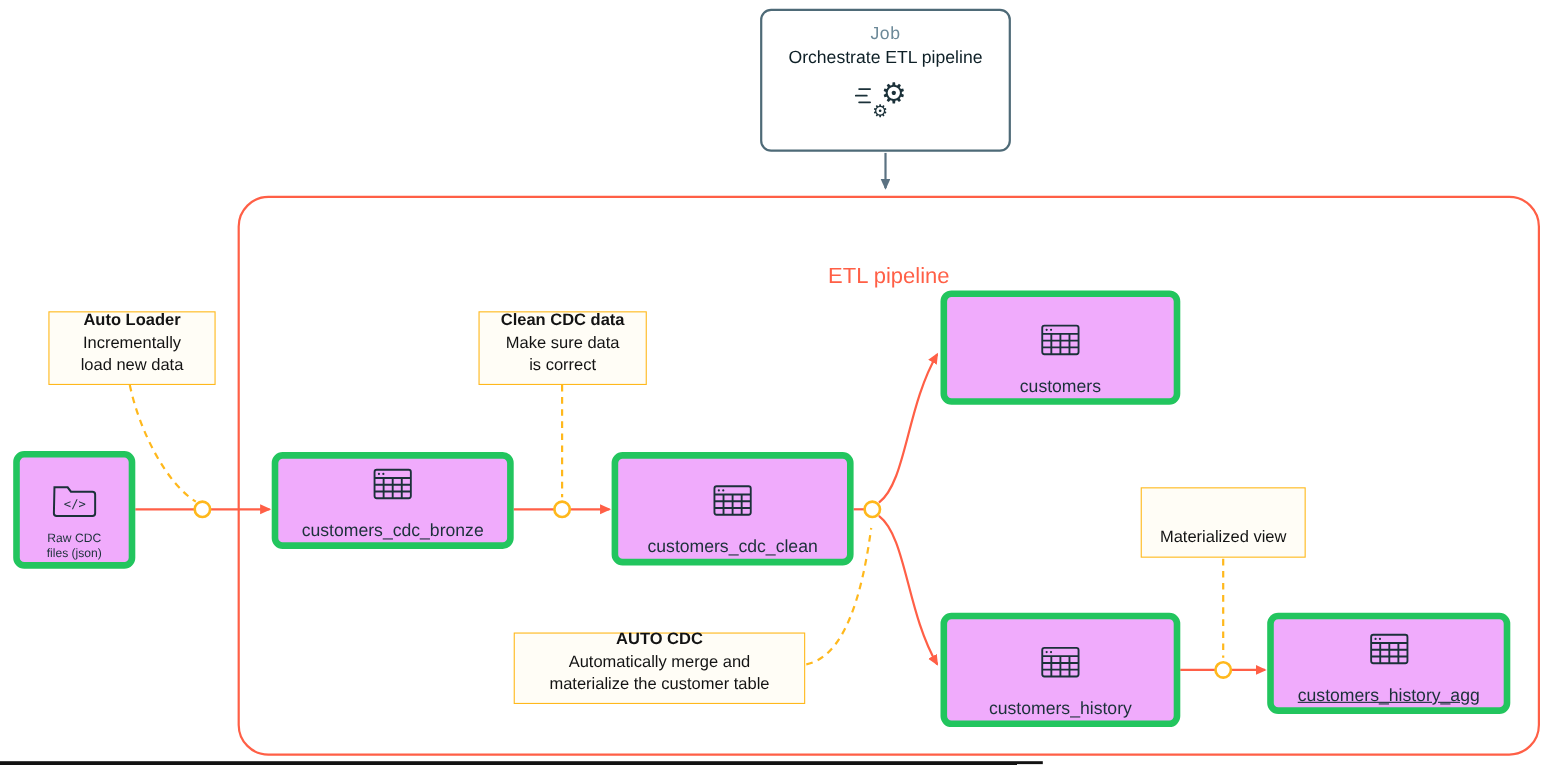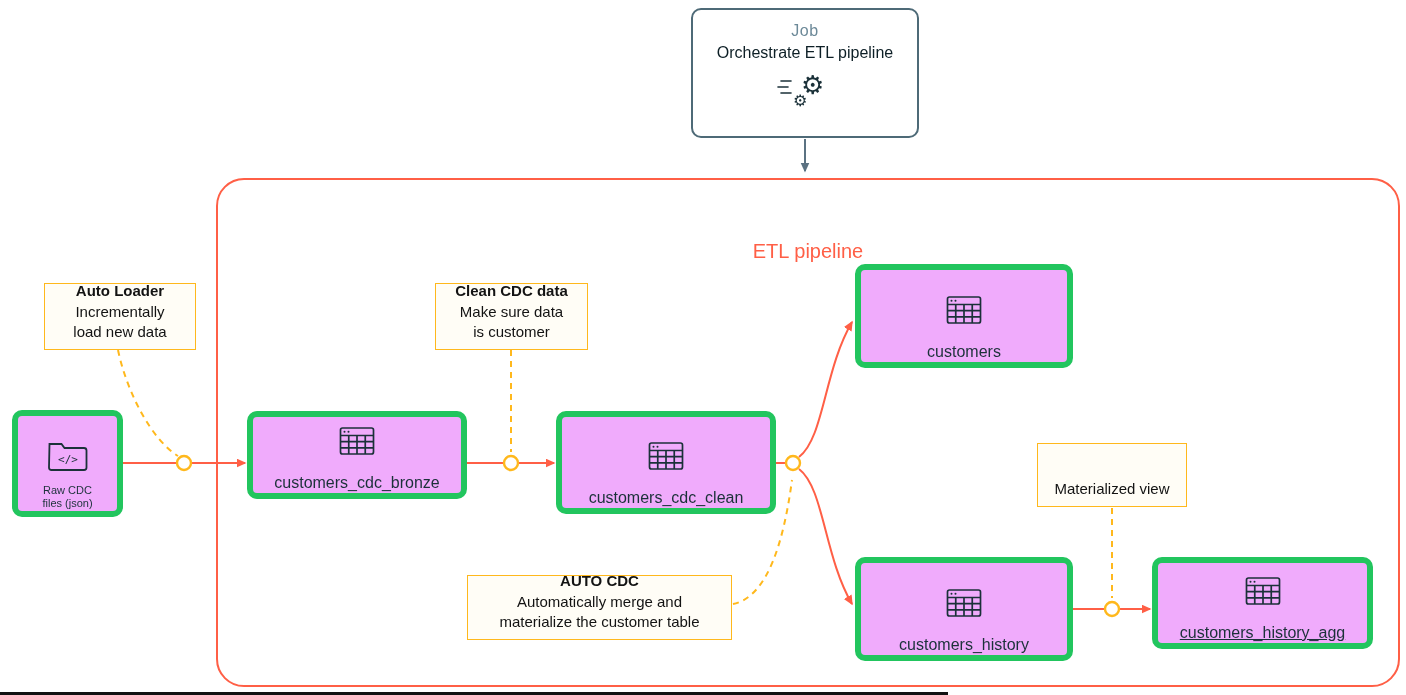--- a/index.html
+++ b/index.html
@@ -192,21 +192,21 @@
 
   <div class="annotation" style="left:44px; top:283px; width:152px; height:67px;">
     <div class="title">Auto Loader</div>
     <div class="prewrap">Incrementally
 load new data</div>
   </div>
 
   <div class="annotation" style="left:435px; top:283px; width:153px; height:67px;">
     <div class="title">Clean CDC data</div>
     <div class="prewrap">Make sure data
-is customer</div>
+is correct</div>
   </div>
 
   <div class="annotation" style="left:467px; top:575px; width:265px; height:65px;">
     <div class="title">AUTO CDC</div>
     <div class="prewrap">Automatically merge and
 materialize the customer table</div>
   </div>
 
   <div class="annotation" style="left:1037px; top:443px; width:150px; height:64px;">
     <div>Materialized view</div>

